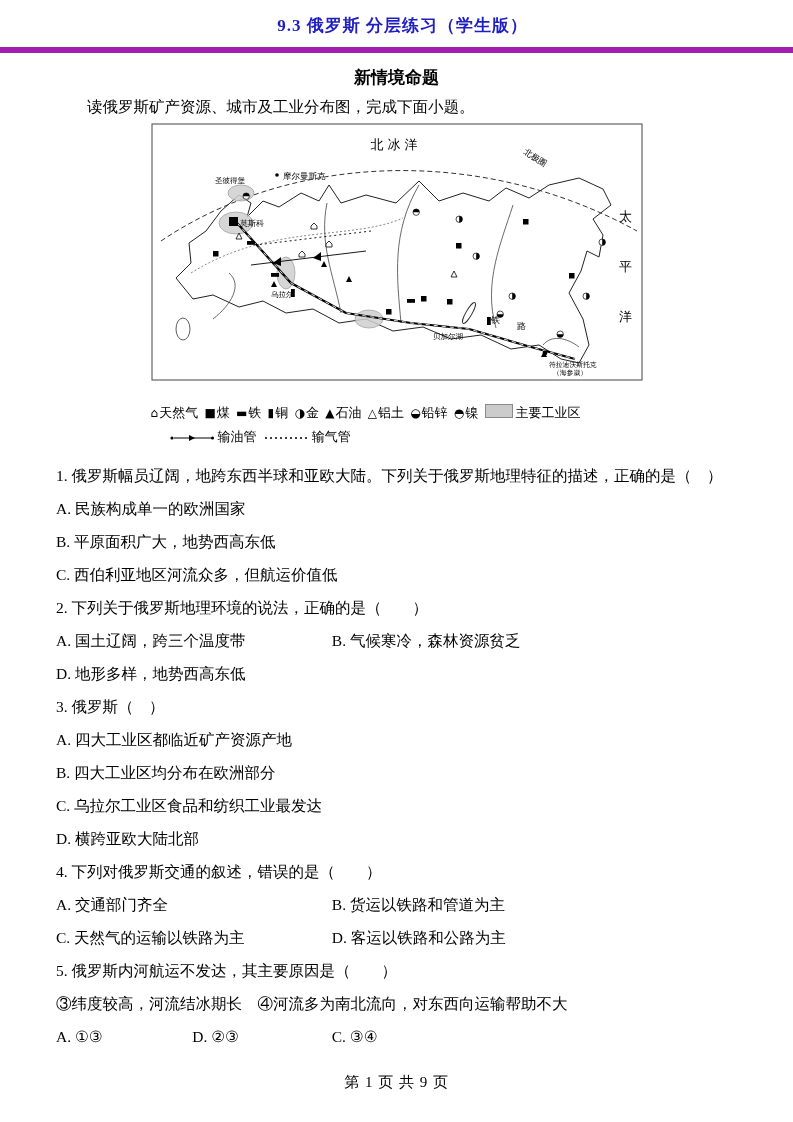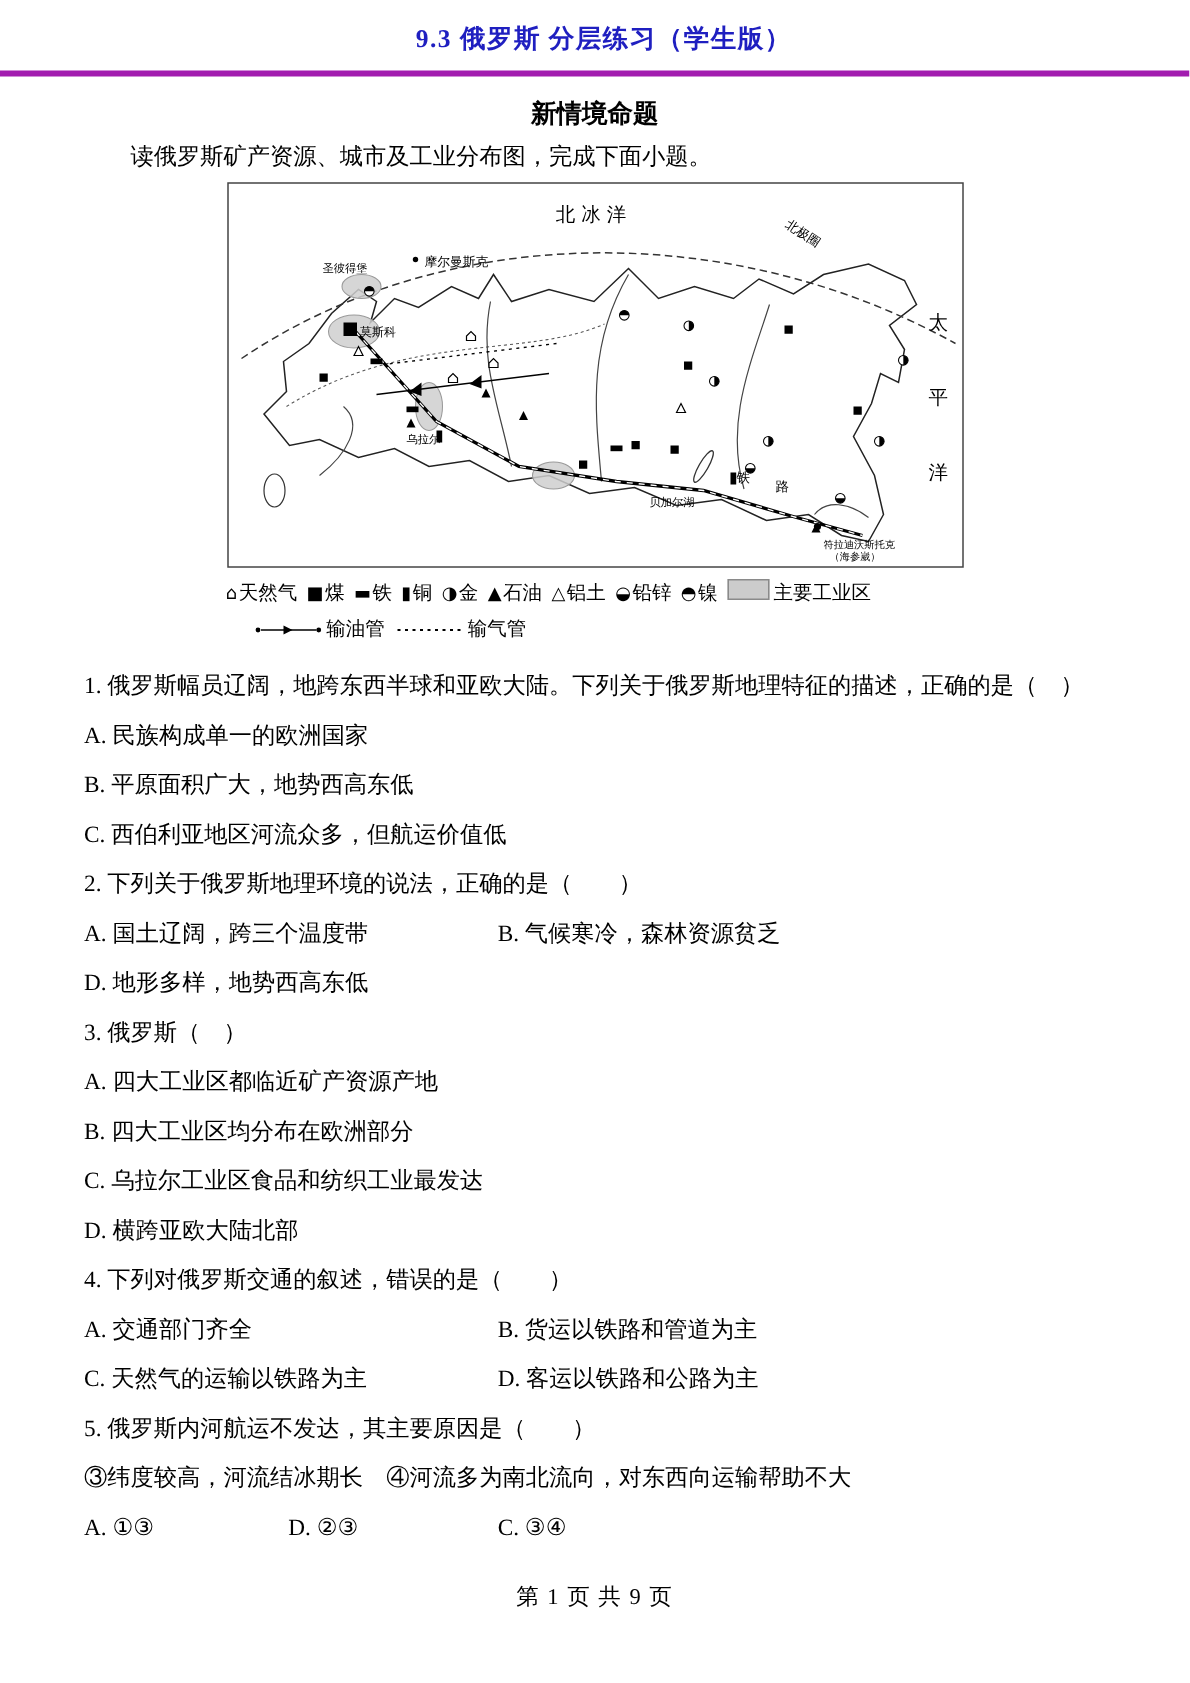--- a/index.html
+++ b/index.html
@@ -5,21 +5,21 @@
   html,body{margin:0;padding:0;background:#ffffff;}
   body{
     width:793px;
     min-height:1122px;
     margin:0 auto;
     font-family:"Liberation Serif","DejaVu Serif",serif;
     color:#000;
   }
   .header{
     padding:14px 0 10px 12px;
-    border-bottom:4px solid #a21caf;
+    border-bottom:6px solid #a21caf;
   }
   .doc-title{
     text-align:center;
     font-weight:700;
     font-size:17px;
     color:#1f1fc0;
     letter-spacing:1px;
   }
   .content{ padding:0 56px; }
   .section-title{
@@ -33,21 +33,21 @@
     text-indent:2em;
     margin:4px 0 2px 0;
     line-height:28px;
   }
   .map-block{ width:492px; margin:2px auto 0 auto; }
   svg.map{ display:block; width:492px; height:258px; }
   svg.map text{ font-family:"Liberation Serif","DejaVu Serif",serif; fill:#000; }
   .legend{
     font-size:13px;
     line-height:24px;
-    margin-top:4px;
+    margin-top:20px;
     white-space:nowrap;
   }
   .legend-row2{ padding-left:18px; }
   .leg-item{ margin-right:3px; }
   .leg-glyph{ margin-right:1px; font-family:"DejaVu Sans",sans-serif; font-size:12px; }
   .leg-rect{
     display:inline-block; width:26px; height:12px;
     background:#cccccc; border:1px solid #8a8a8a;
     vertical-align:-1px; margin-right:3px;
   }

